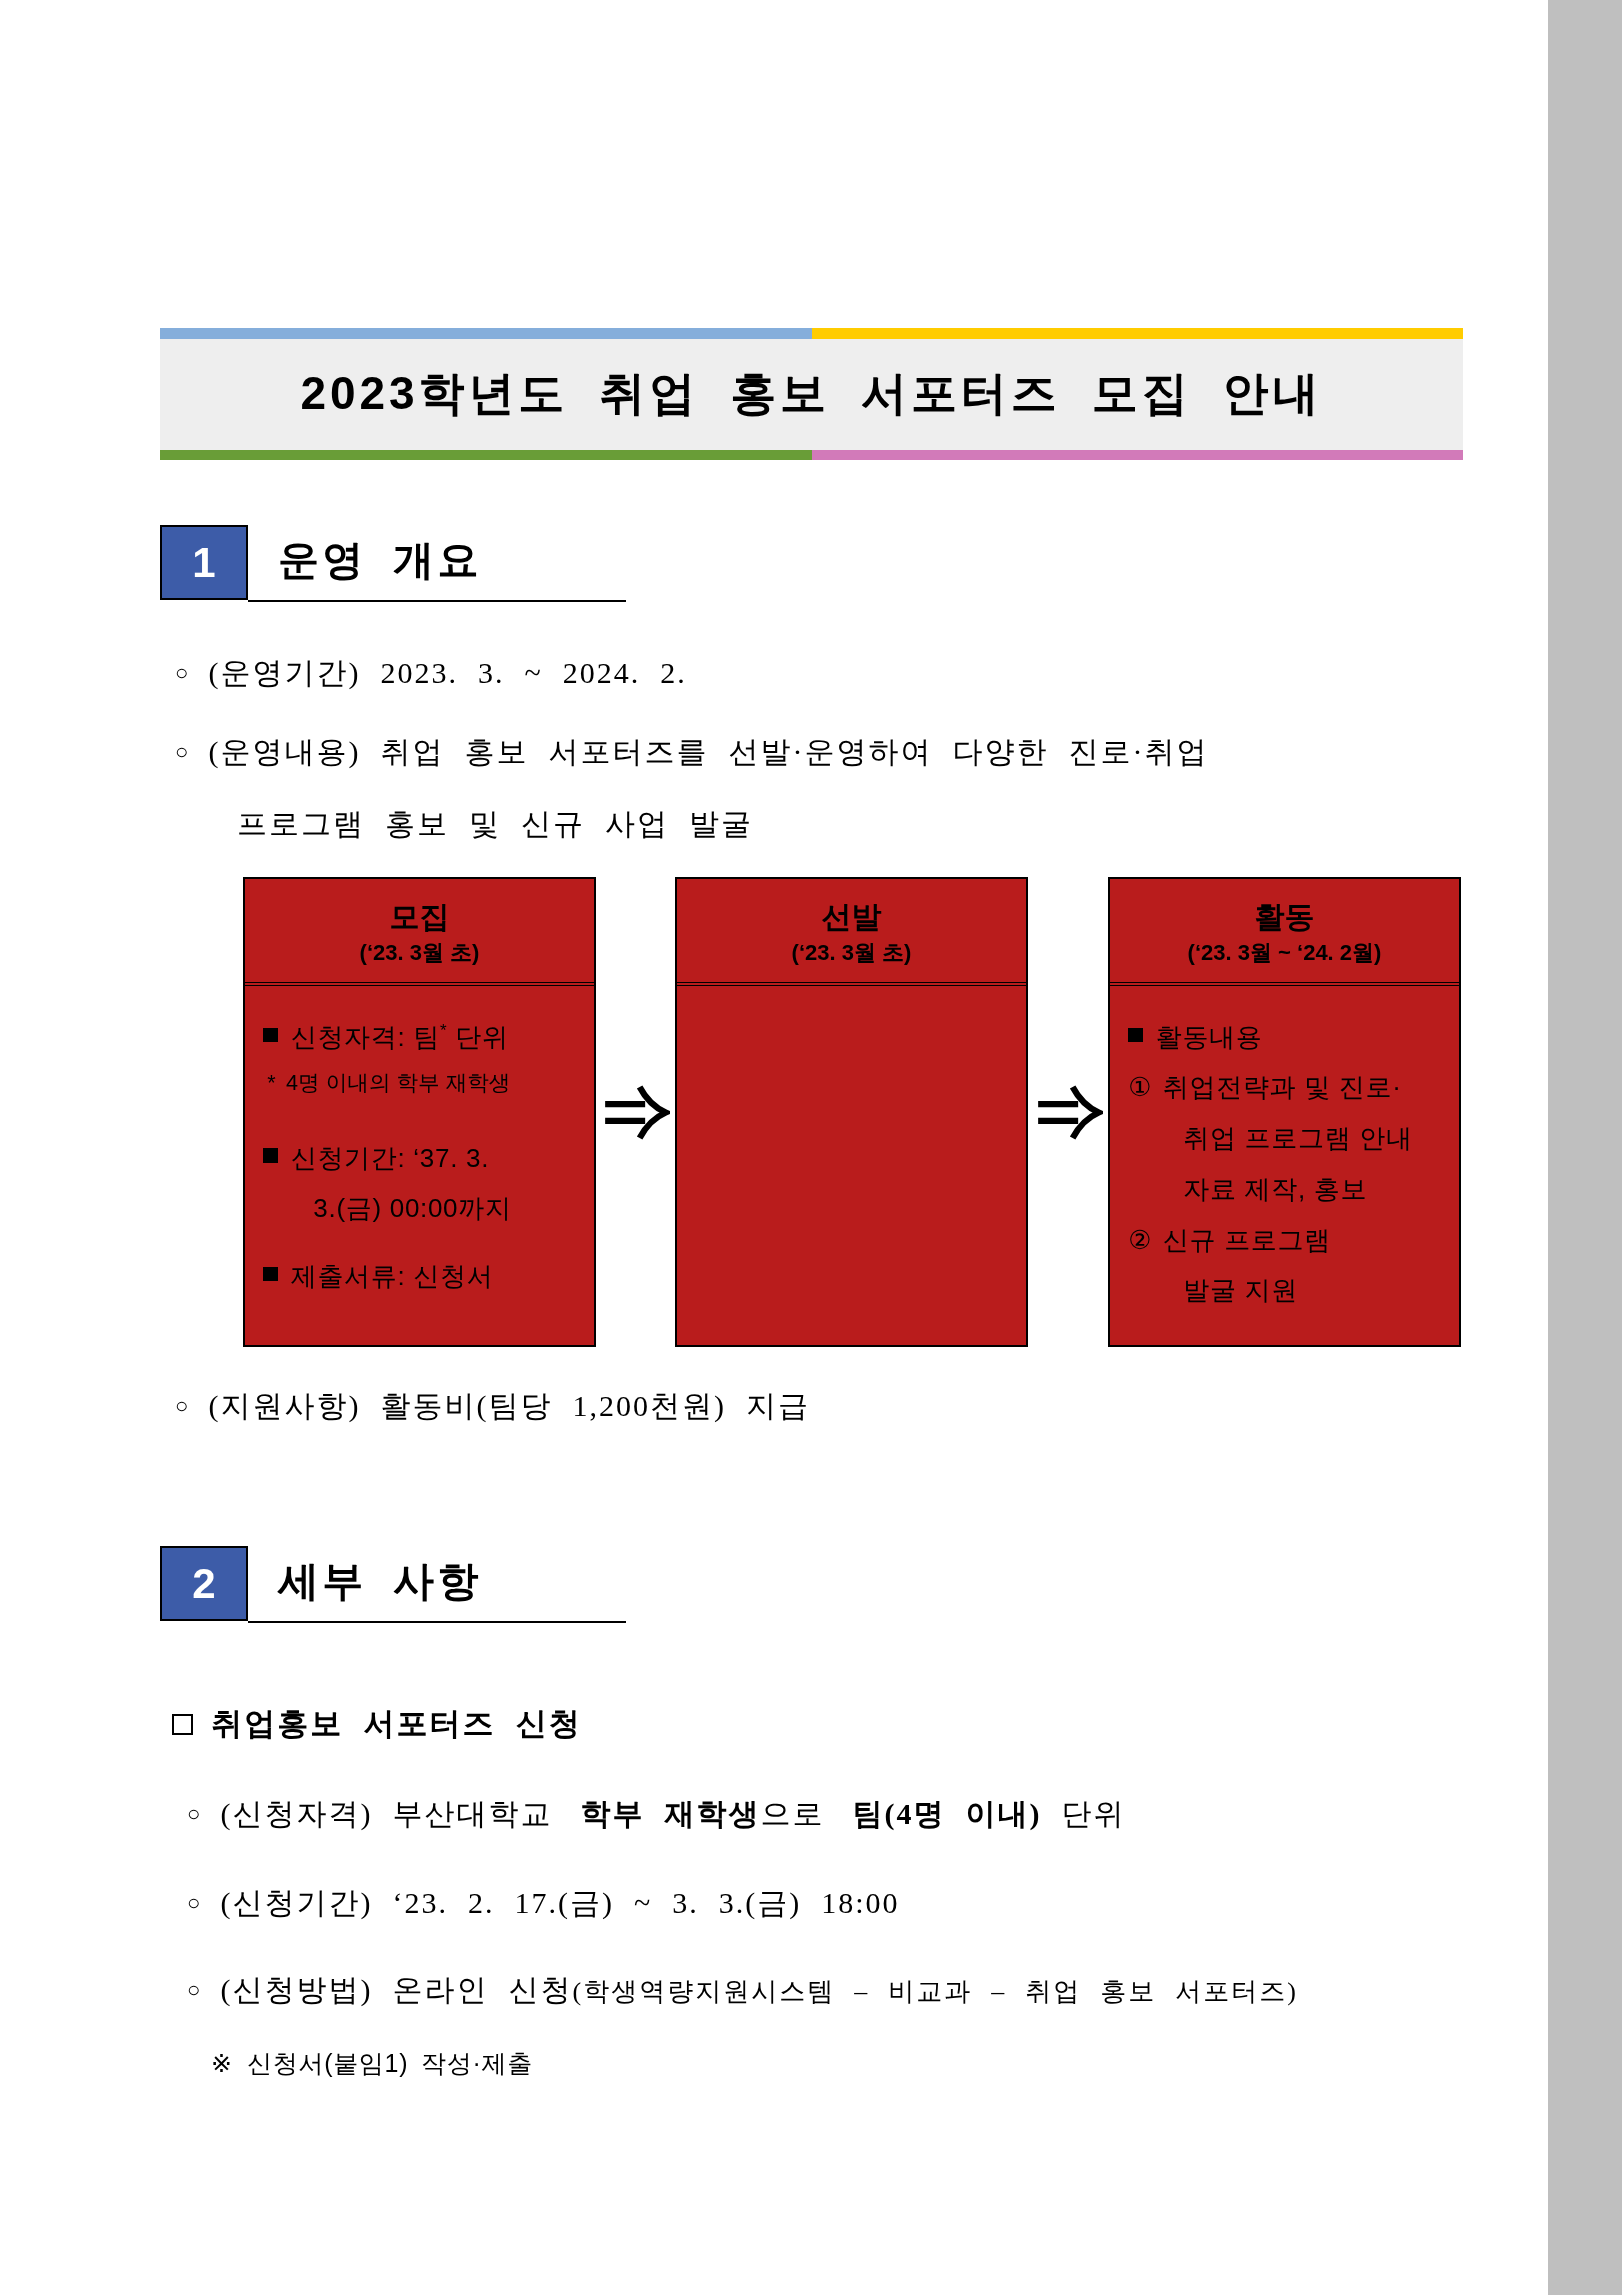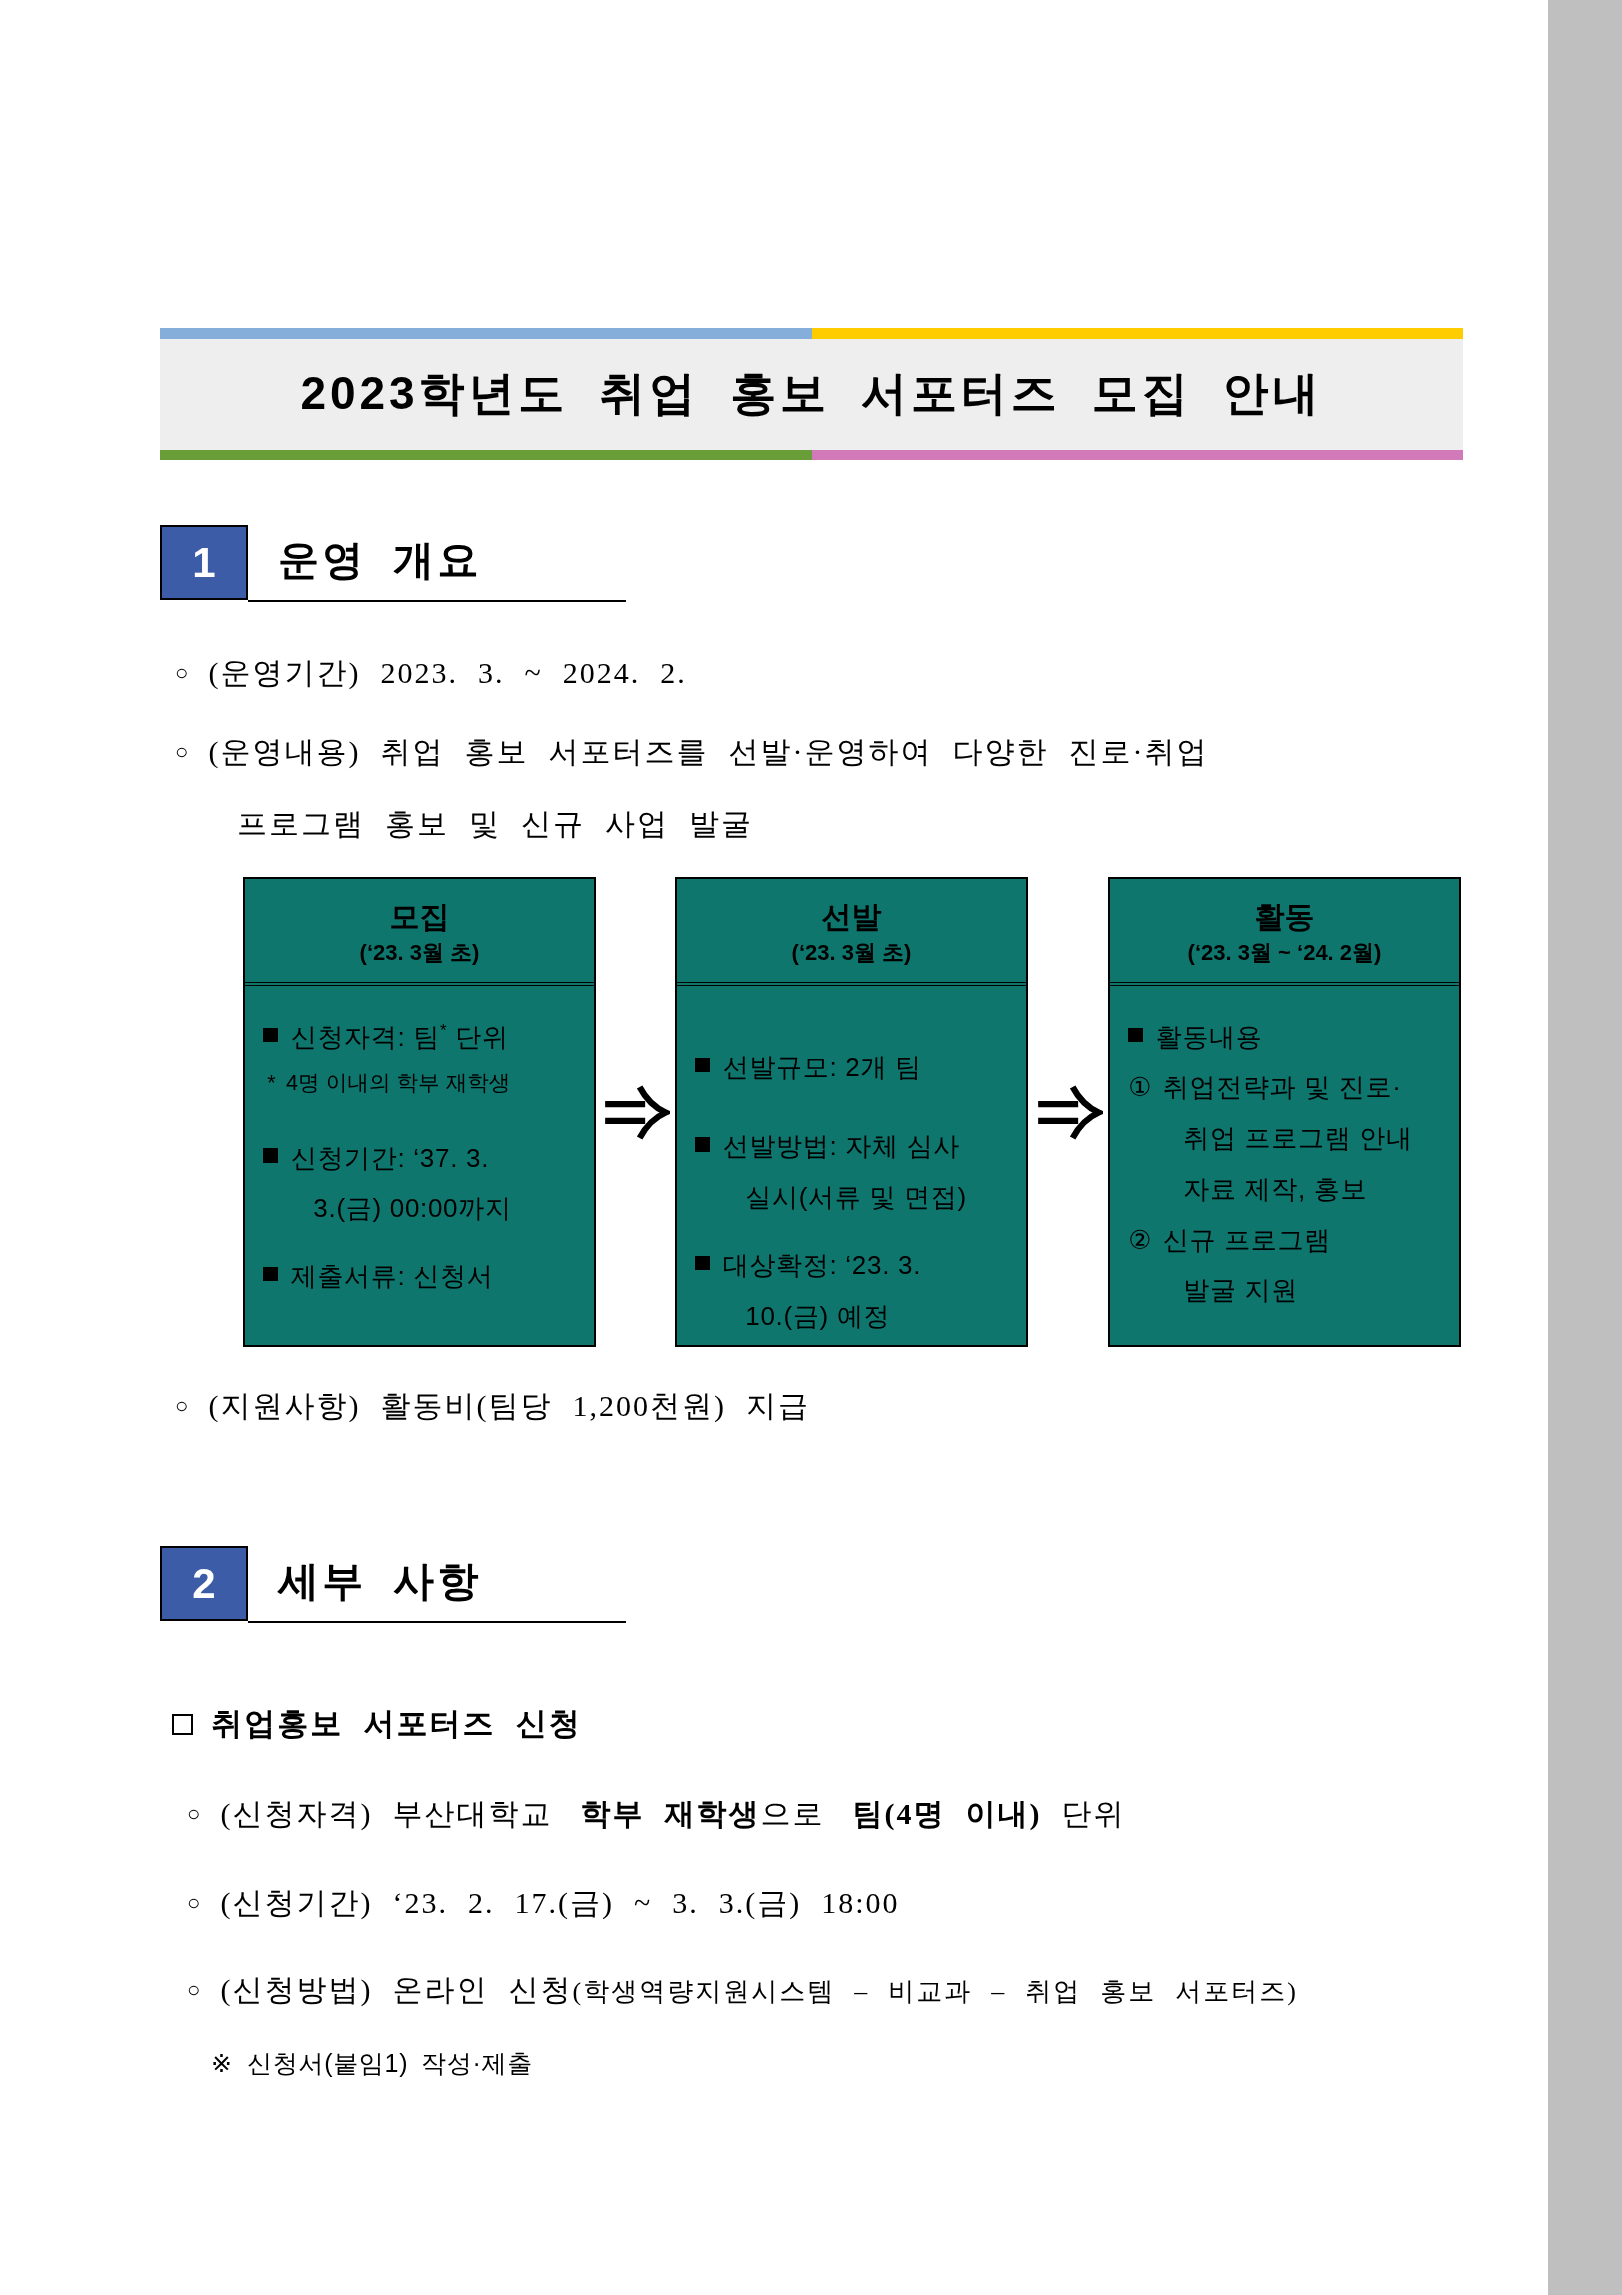--- a/index.html
+++ b/index.html
@@ -42,21 +42,21 @@
     display:inline-block;width:21px;height:21px;border:2.6px solid #000;margin-right:18.3px;
     vertical-align:-0.7px;box-sizing:border-box;
   }
   .paren-small{font-size:26px;}
   .note-line{
     position:absolute;font-size:25px;letter-spacing:0.7px;word-spacing:5.2px;white-space:nowrap;
   }
   .note-line .refmark{margin-right:14.4px;}
   
   .fbox{
-    position:absolute;top:877px;width:353px;height:470px;border:2.6px solid #000;background:#0f766e;
+    position:absolute;top:877px;width:353px;height:470px;border:2.6px solid #000;background:#b91c1c;
     box-sizing:border-box;
   }
   .fbox.b1{left:243px;}
   .fbox.b2{left:675px;}
   .fbox.b3{left:1108px;}
   .fbox-head{padding:17px 2.6px 13px;text-align:center;border-bottom:4.6px double #000;font-weight:bold;}
   .fbox-title{font-size:30px;line-height:1.4;}
   .fbox-period{font-size:22px;line-height:1.4;letter-spacing:0px;white-space:nowrap;}
   .fbox-body{padding:26px 10.5px 0 18.3px;font-size:26px;letter-spacing:0.7px;}
   .fl{line-height:1.95;white-space:nowrap;}
@@ -144,37 +144,20 @@
       <path d="M6 57 H64" stroke="#000" stroke-width="9" fill="none"></path>
       <path d="M56 8 C66 27 78 38 94 45 C78 52 66 63 56 82" stroke="#000" stroke-width="9" fill="none"></path>
     </svg>
   </div>
 
   <div class="fbox b2">
     <div class="fbox-head">
       <div class="fbox-title">선발</div>
       <div class="fbox-period">(‘23. 3월 초)</div>
     </div>
-    <div class="fbox-body">
-      <div class="fl">
-        <span class="sq"></span><span>선발규모: 2개 팀</span>
-      </div>
-      <div class="fl gap-m">
-        <span class="sq"></span><span>선발방법: 자체 심사</span>
-      </div>
-      <div class="fl cont">
-        <span>실시(서류 및 면접)</span>
-      </div>
-      <div class="fl gap-s">
-        <span class="sq"></span><span>대상확정: ‘23. 3.</span>
-      </div>
-      <div class="fl cont">
-        <span>10.(금) 예정</span>
-      </div>
-    </div>
   </div>
 
   <div class="flow-arrow a2">
     <svg viewBox="0 0 100 90" xmlns="http://www.w3.org/2000/svg">
       <path d="M6 33 H64" stroke="#000" stroke-width="9" fill="none"></path>
       <path d="M6 57 H64" stroke="#000" stroke-width="9" fill="none"></path>
       <path d="M56 8 C66 27 78 38 94 45 C78 52 66 63 56 82" stroke="#000" stroke-width="9" fill="none"></path>
     </svg>
   </div>
 

